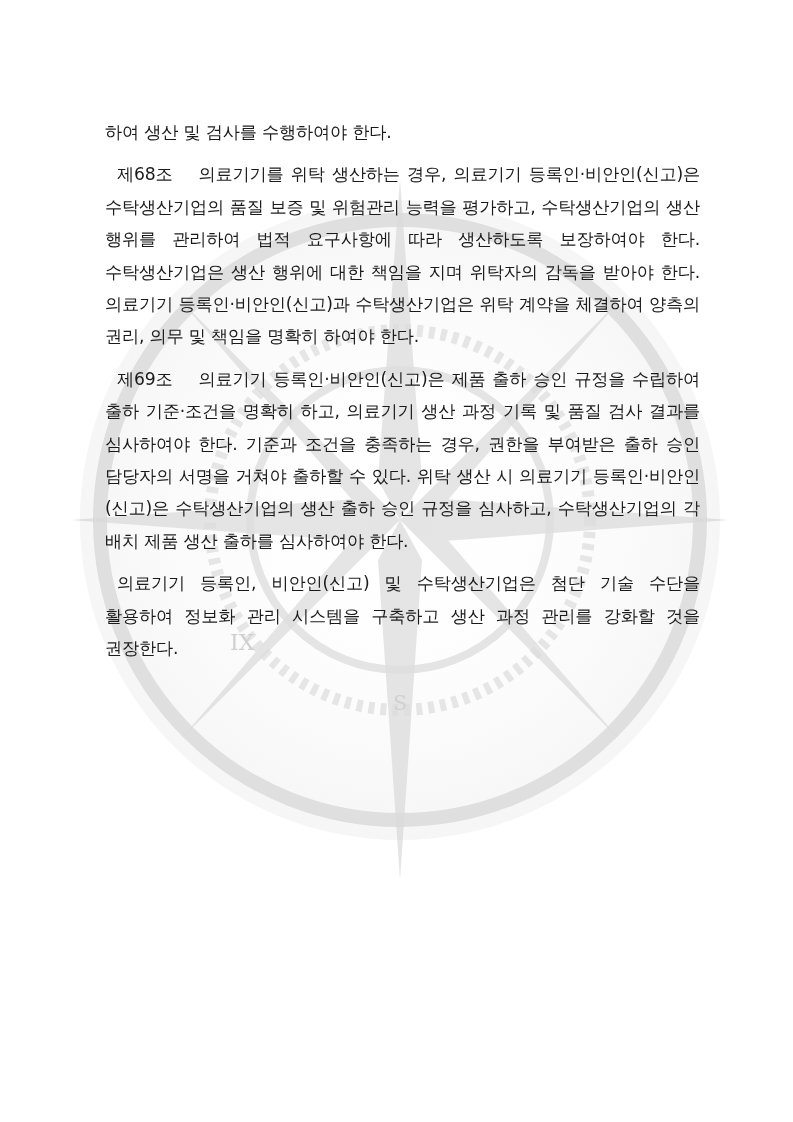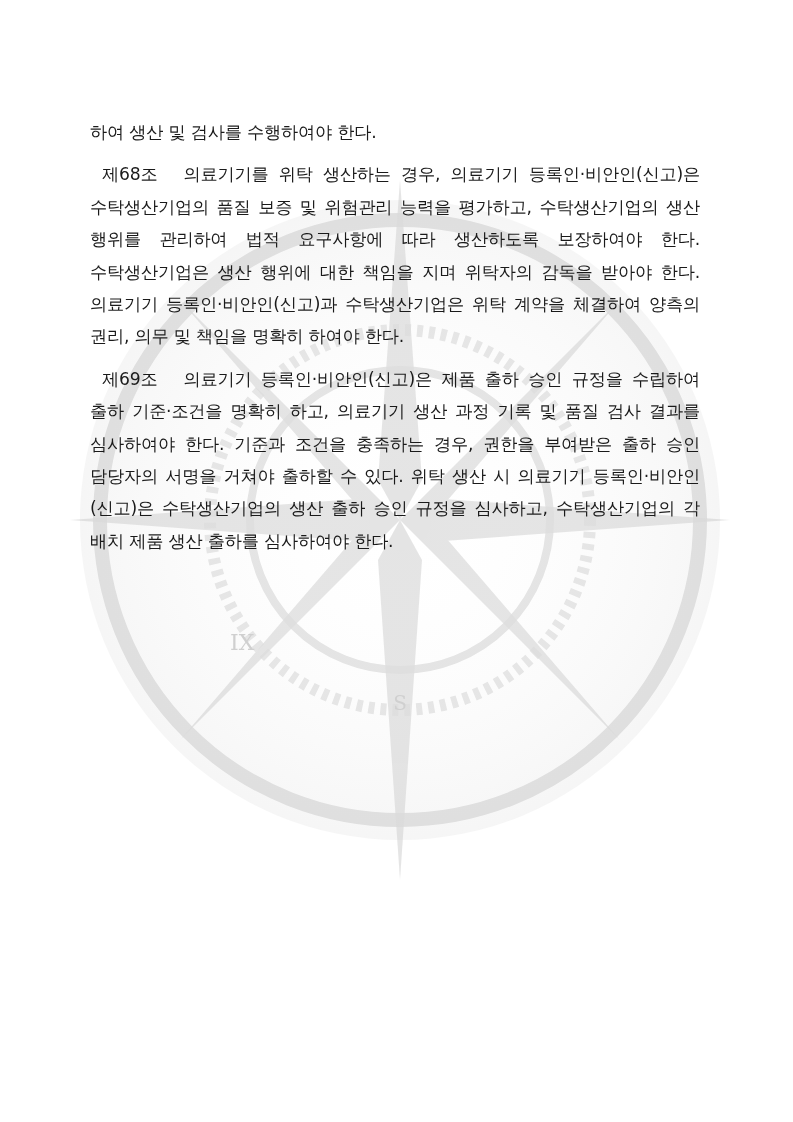--- a/index.html
+++ b/index.html
@@ -27,21 +27,21 @@
     .page-content {
       position: absolute;
       left: 90px;
       top: 116px;
       width: 610px;
       z-index: 1;
     }
     .para {
       font-size: 17.2px;
       line-height: 32.4px;
-      margin: 0 0 10px 0;
+      margin: 0 0 10px 15px;
       letter-spacing: -0.2px;
       word-break: keep-all;
       text-align: justify;
     }
     .para.indent {
       text-indent: 12px;
     }
     .article-no {
       margin-right: 26px;
     }
@@ -83,15 +83,18 @@
 
   <p class="para indent">
     <span class="article-no">제68조</span><span>의료기기를 위탁 생산하는 경우, 의료기기 등록인·비안인(신고)은 수탁생산기업의 품질 보증 및 위험관리 능력을 평가하고, 수탁생산기업의 생산 행위를 관리하여 법적 요구사항에 따라 생산하도록 보장하여야 한다. 수탁생산기업은 생산 행위에 대한 책임을 지며 위탁자의 감독을 받아야 한다. 의료기기 등록인·비안인(신고)과 수탁생산기업은 위탁 계약을 체결하여 양측의 권리, 의무 및 책임을 명확히 하여야 한다.</span>
   </p>
 
   <p class="para indent">
     <span class="article-no">제69조</span><span>의료기기 등록인·비안인(신고)은 제품 출하 승인 규정을 수립하여 출하 기준·조건을 명확히 하고, 의료기기 생산 과정 기록 및 품질 검사 결과를 심사하여야 한다. 기준과 조건을 충족하는 경우, 권한을 부여받은 출하 승인 담당자의 서명을 거쳐야 출하할 수 있다. 위탁 생산 시 의료기기 등록인·비안인(신고)은 수탁생산기업의 생산 출하 승인 규정을 심사하고, 수탁생산기업의 각 배치 제품 생산 출하를 심사하여야 한다.</span>
   </p>
 
 
+  <p class="para indent">
+    <span>의료기기 등록인, 비안인(신고) 및 수탁생산기업은 첨단 기술 수단을 활용하여 정보화 관리 시스템을 구축하고 생산 과정 관리를 강화할 것을 권장한다.</span>
+  </p>
 
 
 </main>
 
 </body></html>

